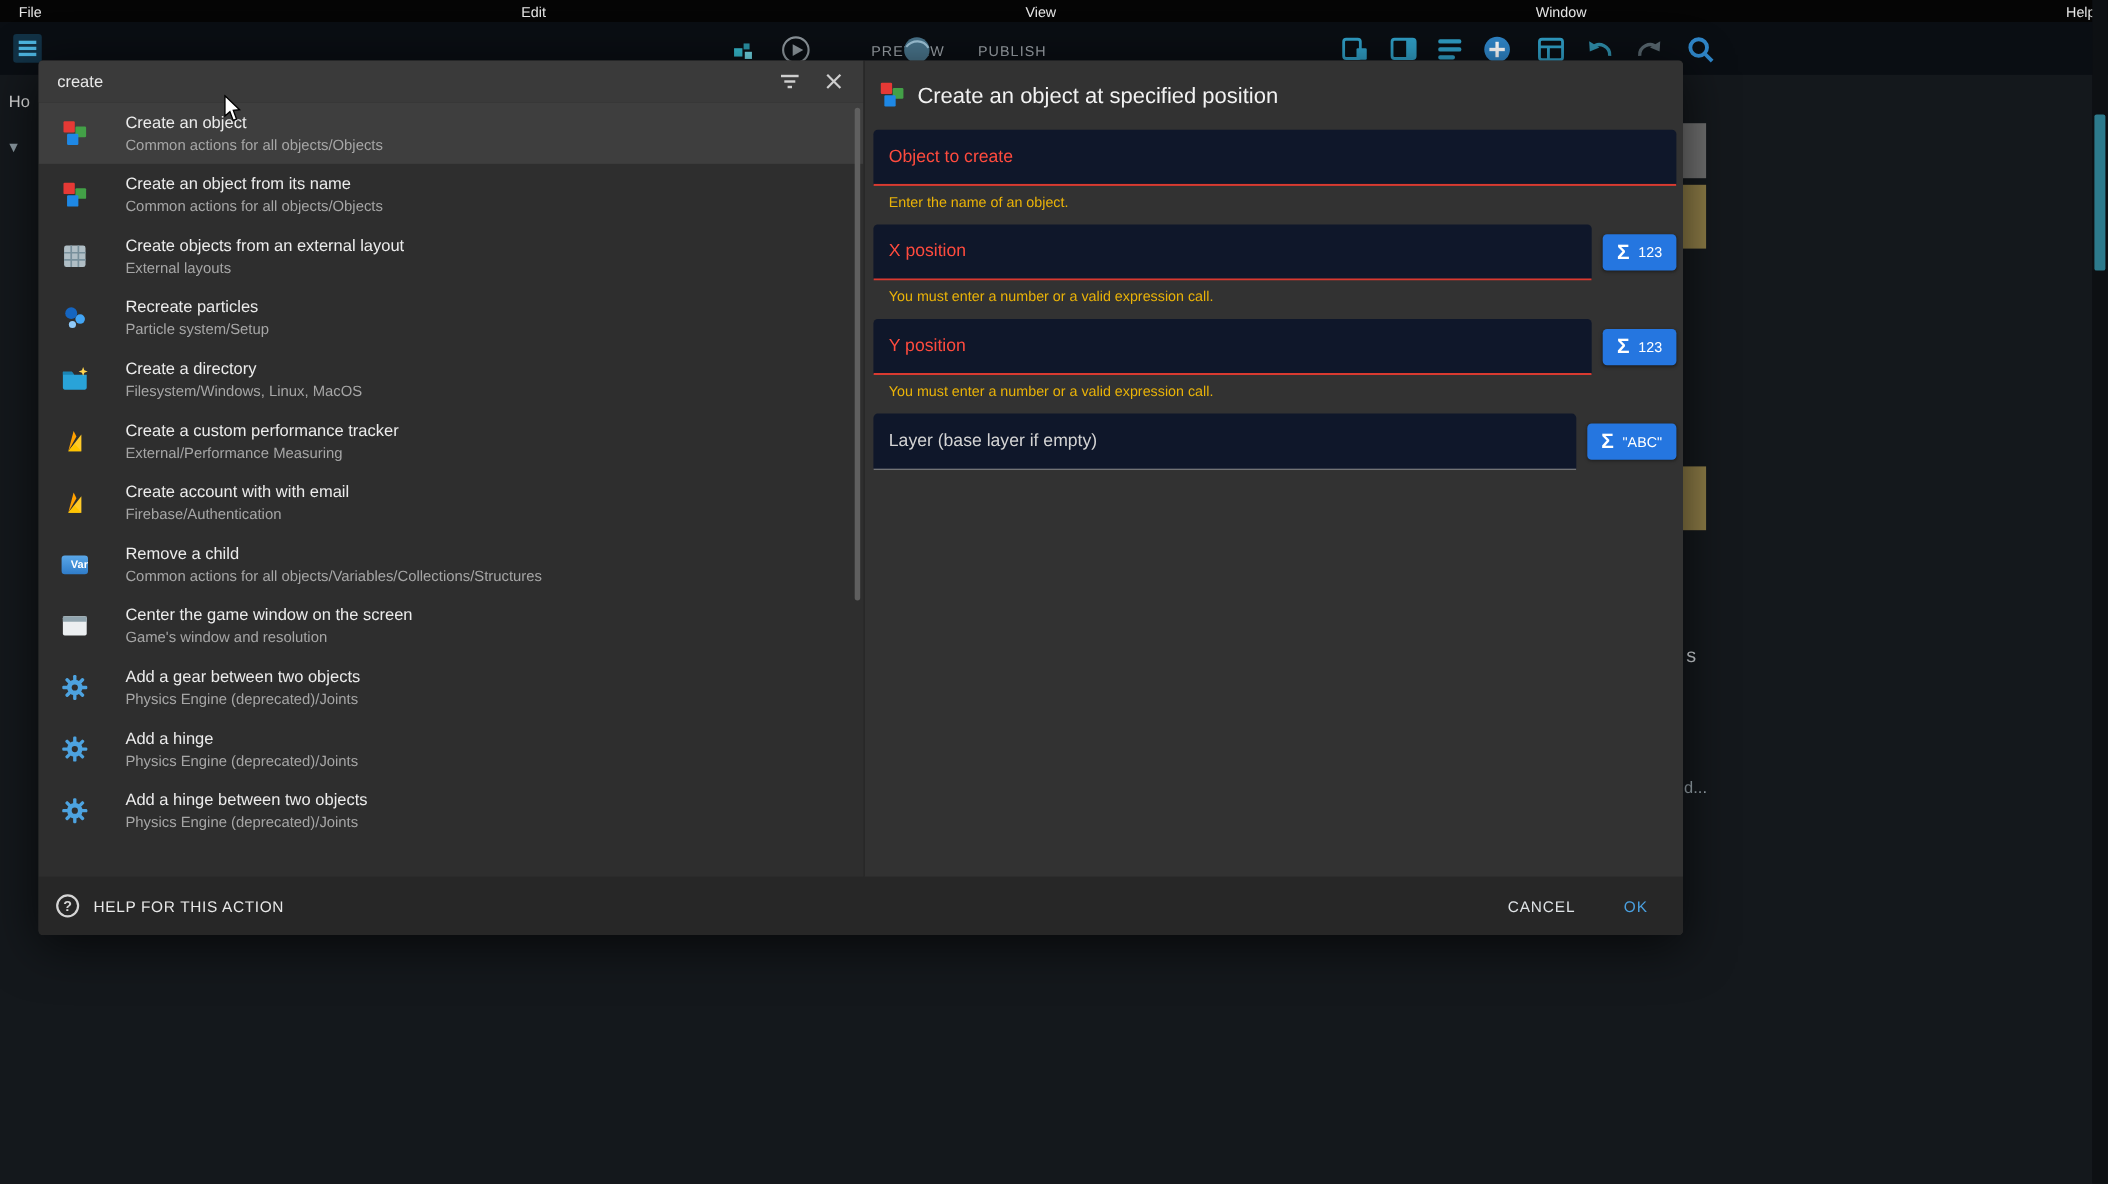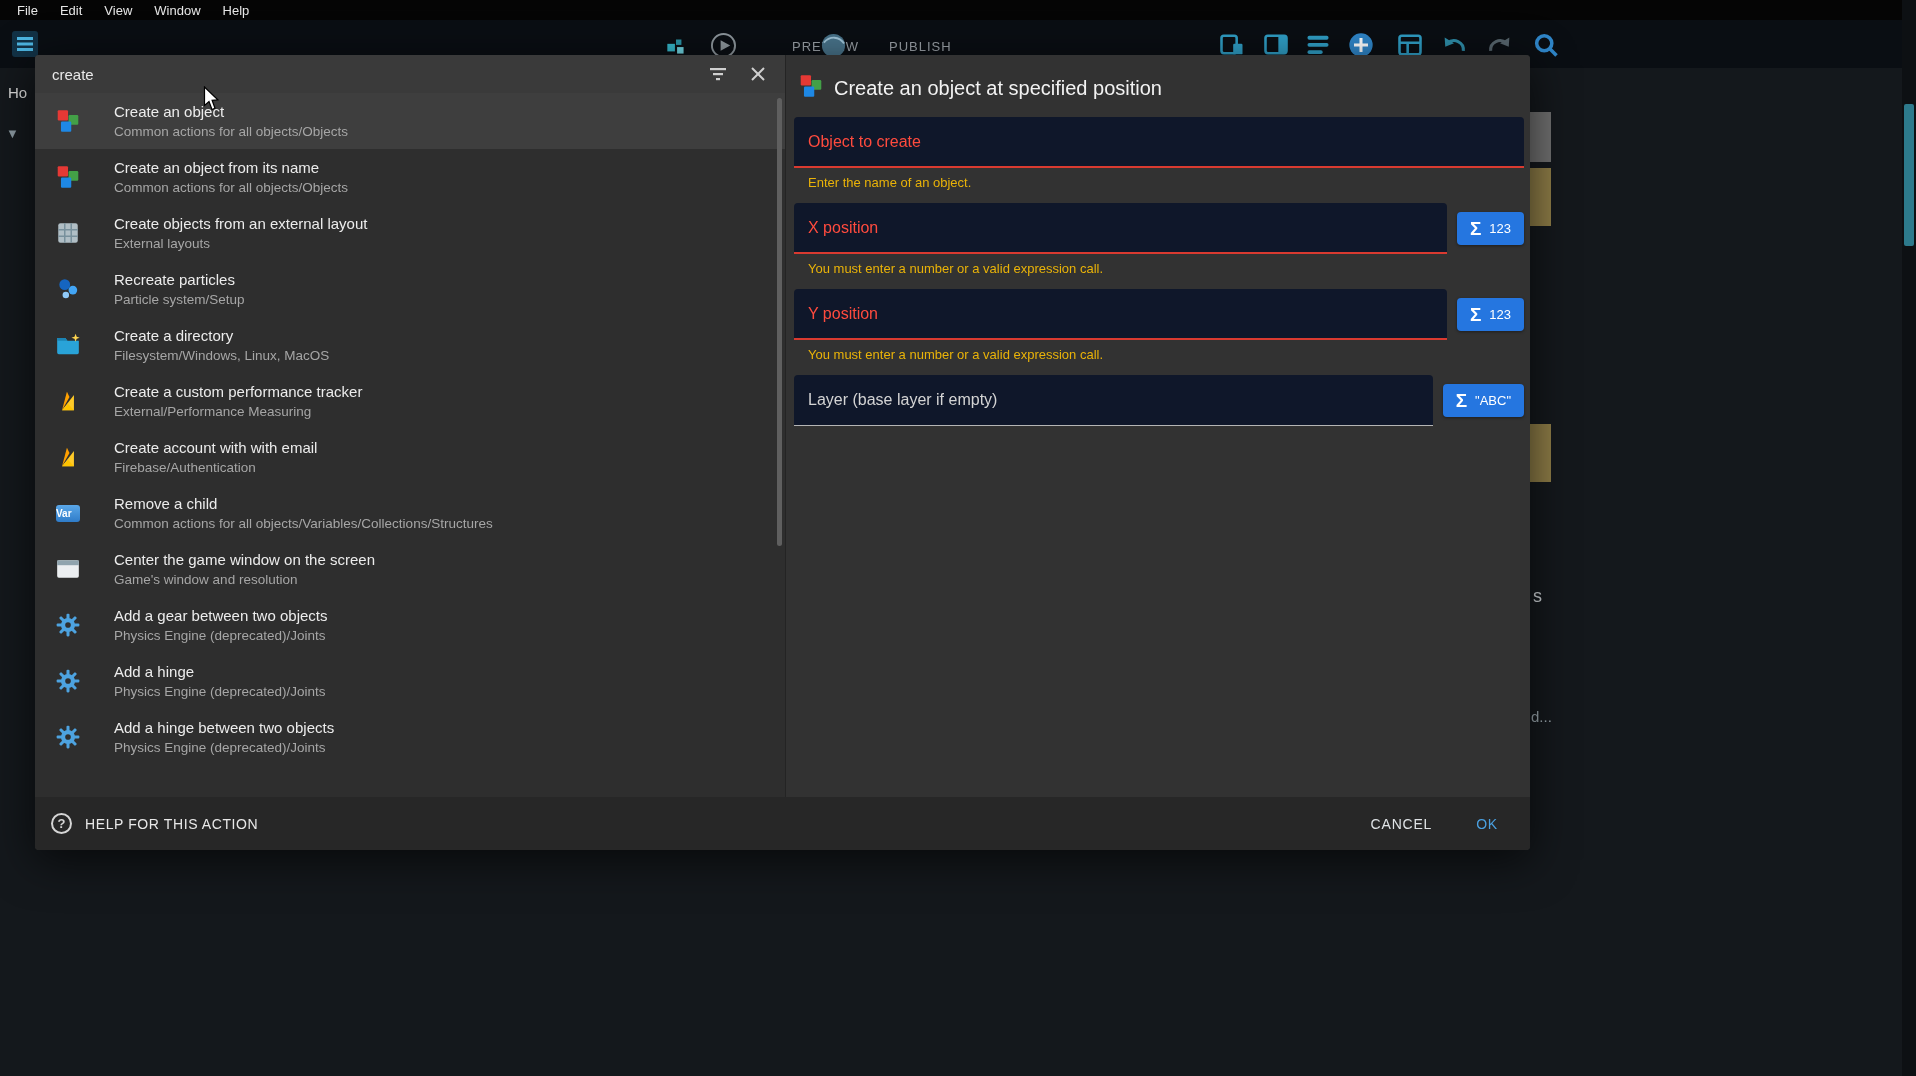--- a/index.html
+++ b/index.html
@@ -2,21 +2,21 @@
 <html><head>
 <meta charset="utf-8">
 <style>
   * { box-sizing: border-box; margin: 0; padding: 0; }
   html,body { width:1916px; height:1076px; overflow:hidden; background:#14181c;
     font-family:"Liberation Sans", sans-serif; }
   .abs { position:absolute; }
 
   
   #menubar { position:absolute; left:0; top:0; width:100%; height:20px; background:#050505;
-    display:flex; align-items:center; padding-left:6px; z-index:1; }
+    display:flex; align-items:center; padding-left:6px; z-index:1;justify-content:space-between; }
   #menubar span { color:#e6e6e6; font-size:13px; padding:0 11px; cursor:default; }
   #toolbar { position:absolute; left:0; top:20px; width:100%; height:48px; background:#0a0e13; z-index:1; }
   .tb-label { position:absolute; top:19px; font-size:13px; letter-spacing:1px; color:#9aa0a6; }
   #editor-bg { position:absolute; left:0; top:68px; width:100%; height:1008px; background:#14181c; z-index:0; }
   #home-tab { position:absolute; left:8px; top:84px; color:#dcdcdc; font-size:15px; z-index:1; }
   #bg-chevron { position:absolute; left:6px; top:126px; color:#8a98a0; font-size:13px; z-index:1; }
   .bg-frag { position:absolute; z-index:1; color:#cfd4d8; }
   .side-box { position:absolute; left:1529px; width:22px; z-index:1; }
   #right-scrollbar { position:absolute; left:1902px; top:0; width:14px; height:1076px; background:#0d1013; z-index:1; }
   #right-scroll-thumb { position:absolute; left:2px; top:104px; width:10px; height:142px; background:#2d7a8c; border-radius:2px; }
@@ -34,21 +34,21 @@
   .row { height:56px; display:flex; align-items:center; padding-left:20px; cursor:pointer; }
   .row.selected { background:#3e3e3e; }
   .row .icon-box { width:26px; height:26px; flex:0 0 26px; margin-right:33px; display:flex;
     align-items:center; justify-content:center; }
   .row-title { color:#ececec; font-size:15px; line-height:19px; }
   .row-sub { color:#a6a6a6; font-size:13.5px; line-height:17px; margin-top:2px; }
   #list-scroll-thumb { position:absolute; right:3px; top:5px; width:5px; height:448px; background:#5f5f5f; border-radius:3px; }
 
   .var-badge { display:inline-block; width:24px; height:17px; border-radius:3px;
     background:linear-gradient(#5aa7e8,#2f7cc9); color:#fff; font-size:10px; font-weight:bold;
-    text-align:left; line-height:17px; }
+    text-align:right; line-height:17px; }
 
   #right-panel { position:absolute; left:750px; top:0; width:745px; height:742px; background:#323232;
     border-left:1px solid #242424; }
   #detail-header { display:flex; align-items:center; padding:18px 10px 14px 12px; }
   #detail-title { color:#f2f2f2; font-size:20px; margin-left:10px; }
   .field-block { margin:0 6px 0 8px; }
   .field-row { display:flex; align-items:center; }
   .input-box { position:relative; flex:1; height:51px; background:#0f172a; border-radius:4px 4px 0 0; }
   .input-box input { width:100%; height:100%; background:transparent; border:none; outline:none;
     padding:0 14px; font-size:16px; color:#eee; font-family:"Liberation Sans", sans-serif; }

